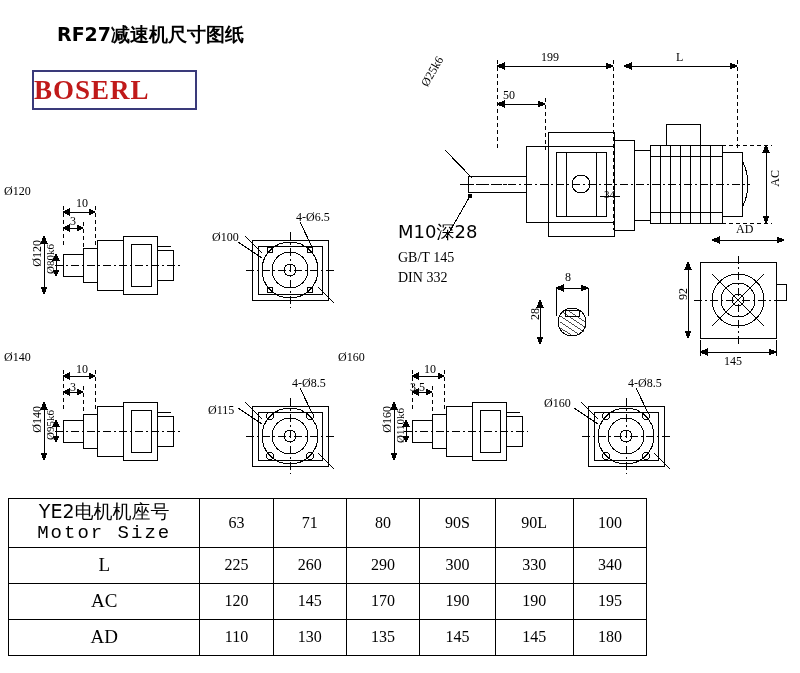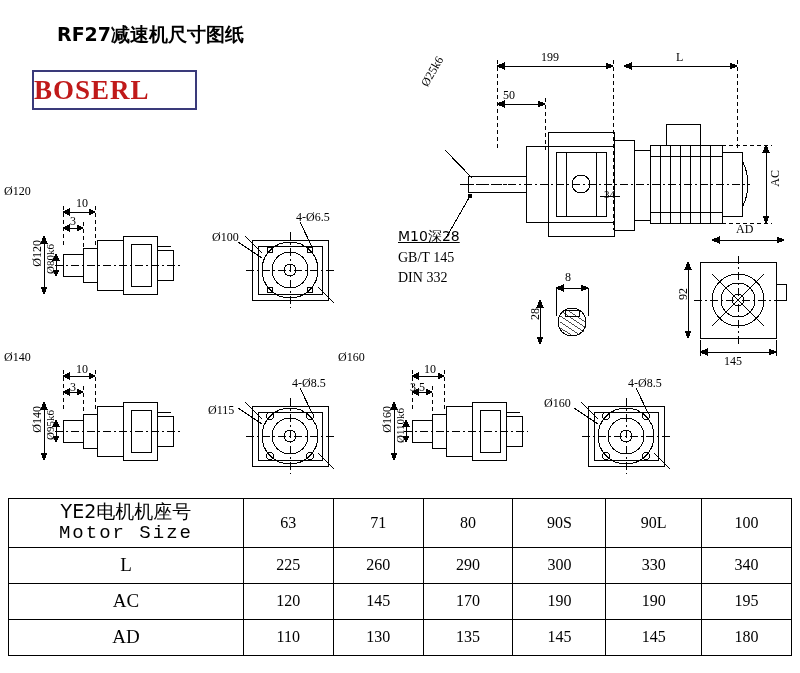--- a/index.html
+++ b/index.html
@@ -12,21 +12,21 @@
   
   .logo-box{position:absolute;left:32px;top:70px;width:165px;height:40px;border:2px solid #3a3a7a;display:flex;align-items:center;box-sizing:border-box;}
   .logo-text{font-family:"Liberation Serif",serif;font-weight:bold;font-size:27px;color:#c01a1a;letter-spacing:1px;}
 
   
   .lbl{position:absolute;font-family:"Liberation Serif",serif;font-size:12px;white-space:nowrap;}
   .lbl.s{font-size:11px;}
   .vert{writing-mode:vertical-rl;transform:rotate(180deg);}
 
   
-  .tbl{position:absolute;left:8px;top:498px;width:784px;border-collapse:collapse;}
+  .tbl{position:absolute;left:8px;top:498px;width:639px;border-collapse:collapse;}
   .tbl td{border:1px solid #000;text-align:center;font-family:"Liberation Serif",serif;font-size:16px;height:33px;}
   .tbl td.head2{line-height:1.15;font-size:19px;padding:2px 0;}
   .tbl td.rowlabel{font-size:19px;}
   .cjk{font-family:"DejaVu Sans","Liberation Sans",sans-serif;}
 
   svg{position:absolute;left:0;top:0;}
 </style>
 </head>
 <body>
 
@@ -303,21 +303,21 @@
   <div class="lbl" style="left:503px;top:88px;">50</div>
   <div class="lbl" style="left:418px;top:82px;transform:rotate(-60deg);transform-origin:left top;">Ø25k6</div>
   <div class="lbl s" style="left:604px;top:188px;">34</div>
   <div class="lbl vert" style="left:768px;top:170px;">AC</div>
   <div class="lbl" style="left:736px;top:222px;">AD</div>
   <div class="lbl vert" style="left:676px;top:288px;">92</div>
   <div class="lbl" style="left:724px;top:354px;">145</div>
   <div class="lbl" style="left:565px;top:270px;">8</div>
   <div class="lbl vert" style="left:528px;top:308px;">28</div>
 
-  <div class="lbl cjk" style="left:398px;top:228px;font-size:14px;text-decoration:underline;">M10深28</div>
+  <div class="lbl cjk" style="left:398px;top:220px;font-size:18px;">M10深28</div>
   <div class="lbl" style="left:398px;top:250px;font-size:14px;">GB/T 145</div>
   <div class="lbl" style="left:398px;top:270px;font-size:14px;">DIN 332</div>
 
   <table class="tbl">
     <tbody>
         <tr>
       <td class="head2" style="width:30%;">
         <div class="cjk">YE2电机机座号</div>
         <div style="font-family:'Liberation Mono',monospace;letter-spacing:2px;">Motor Size</div>
       </td>

